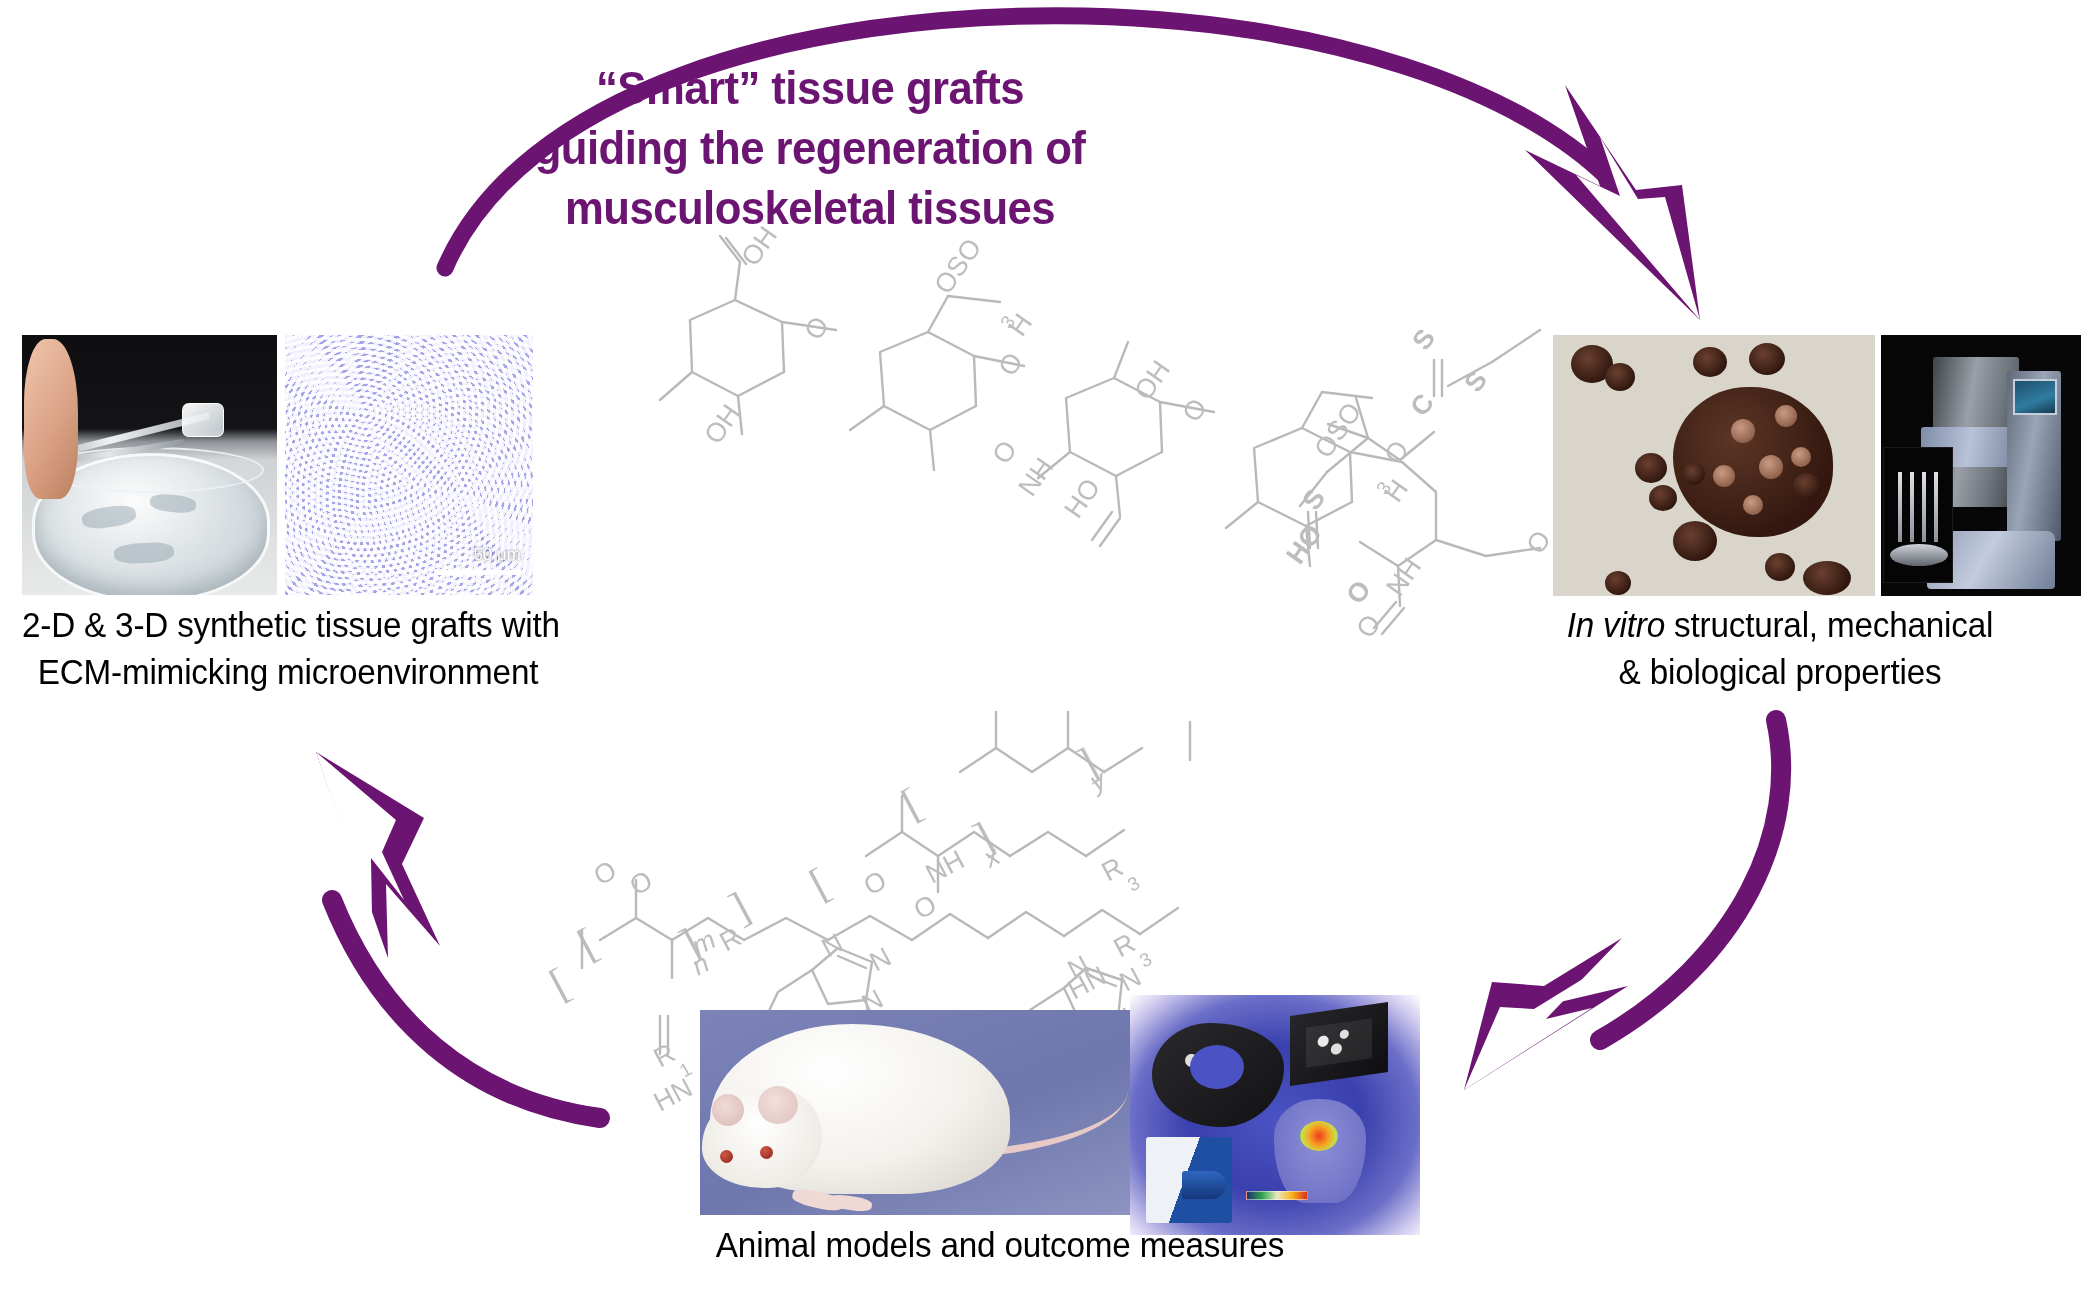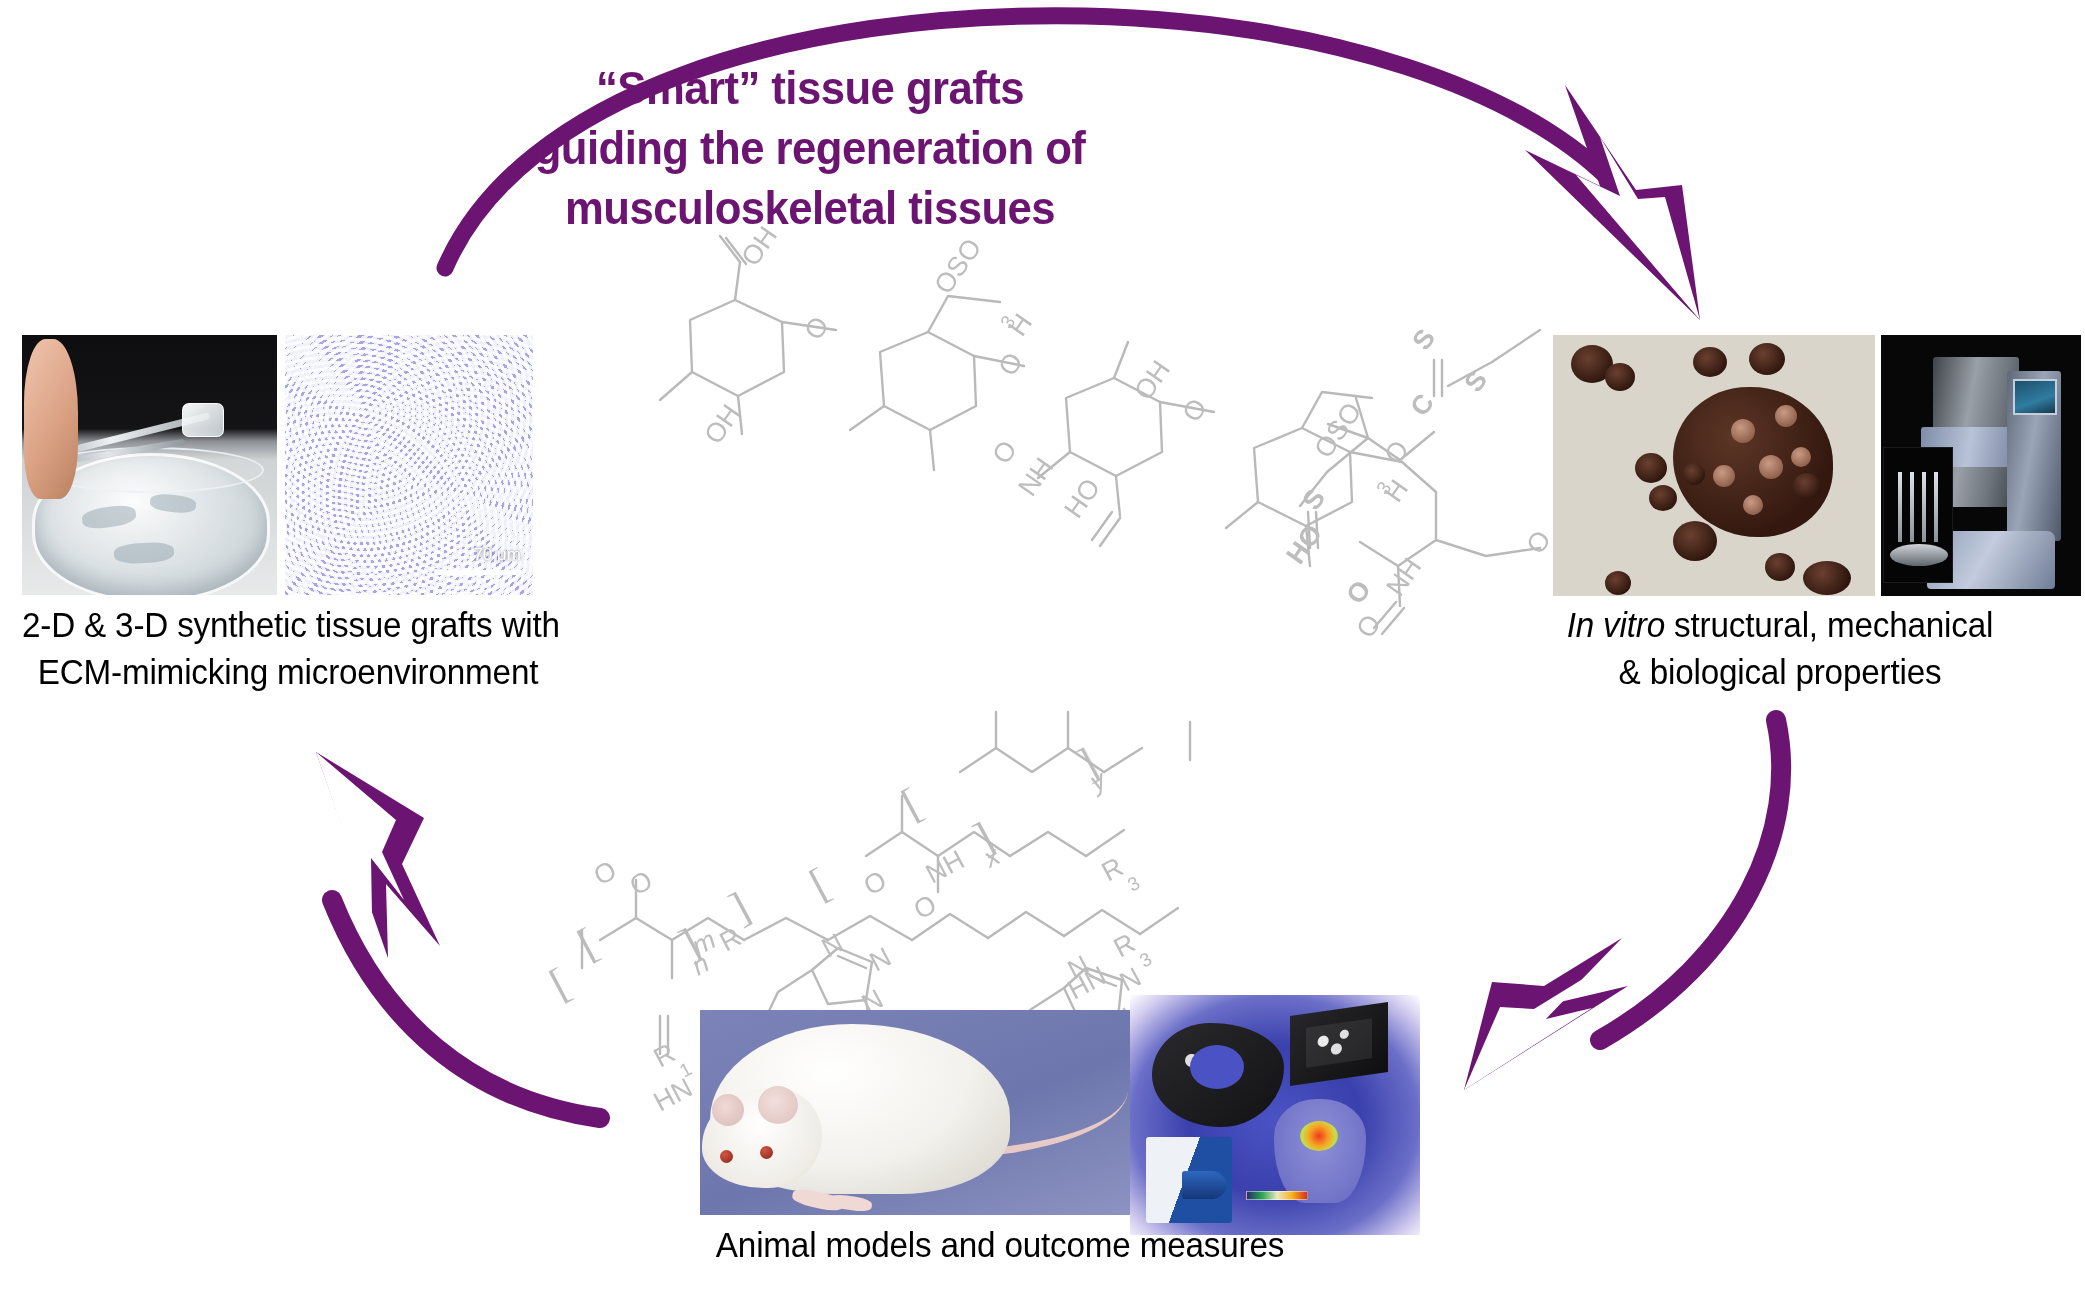--- a/index.html
+++ b/index.html
@@ -502,21 +502,21 @@
     <div class="gel-a"></div>
     <div class="gel-b"></div>
     <div class="gel-c"></div>
     <div class="tweezer"></div>
     <div class="tweezer2"></div>
     <div class="hydrogel"></div>
     <div class="thumb"></div>
   </div>
 
   <div class="photo" id="photo-micro">
-    <div class="scalebar-text">70 μm</div>
+    <div class="scalebar-text">50 μm</div>
     <div class="scalebar-line"></div>
   </div>
 
   <div class="photo" id="photo-cells">
     <div class="blob" style="left:120px;top:52px;width:160px;height:150px;"></div>
     <div class="nuc" style="left:178px;top:84px;width:24px;height:24px;"></div>
     <div class="nuc" style="left:222px;top:70px;width:22px;height:22px;"></div>
     <div class="nuc" style="left:160px;top:130px;width:22px;height:22px;"></div>
     <div class="nuc" style="left:206px;top:120px;width:24px;height:24px;"></div>
     <div class="nuc" style="left:190px;top:160px;width:20px;height:20px;"></div>

